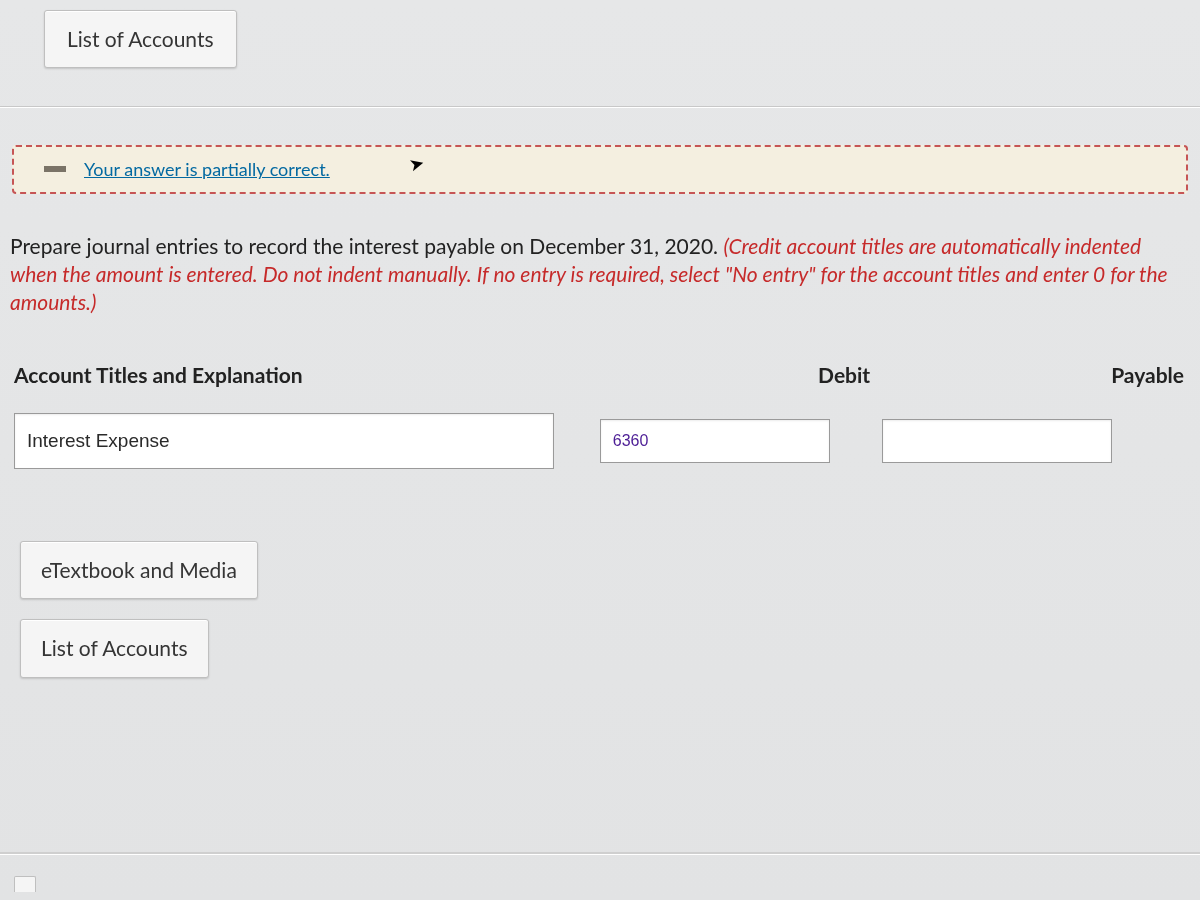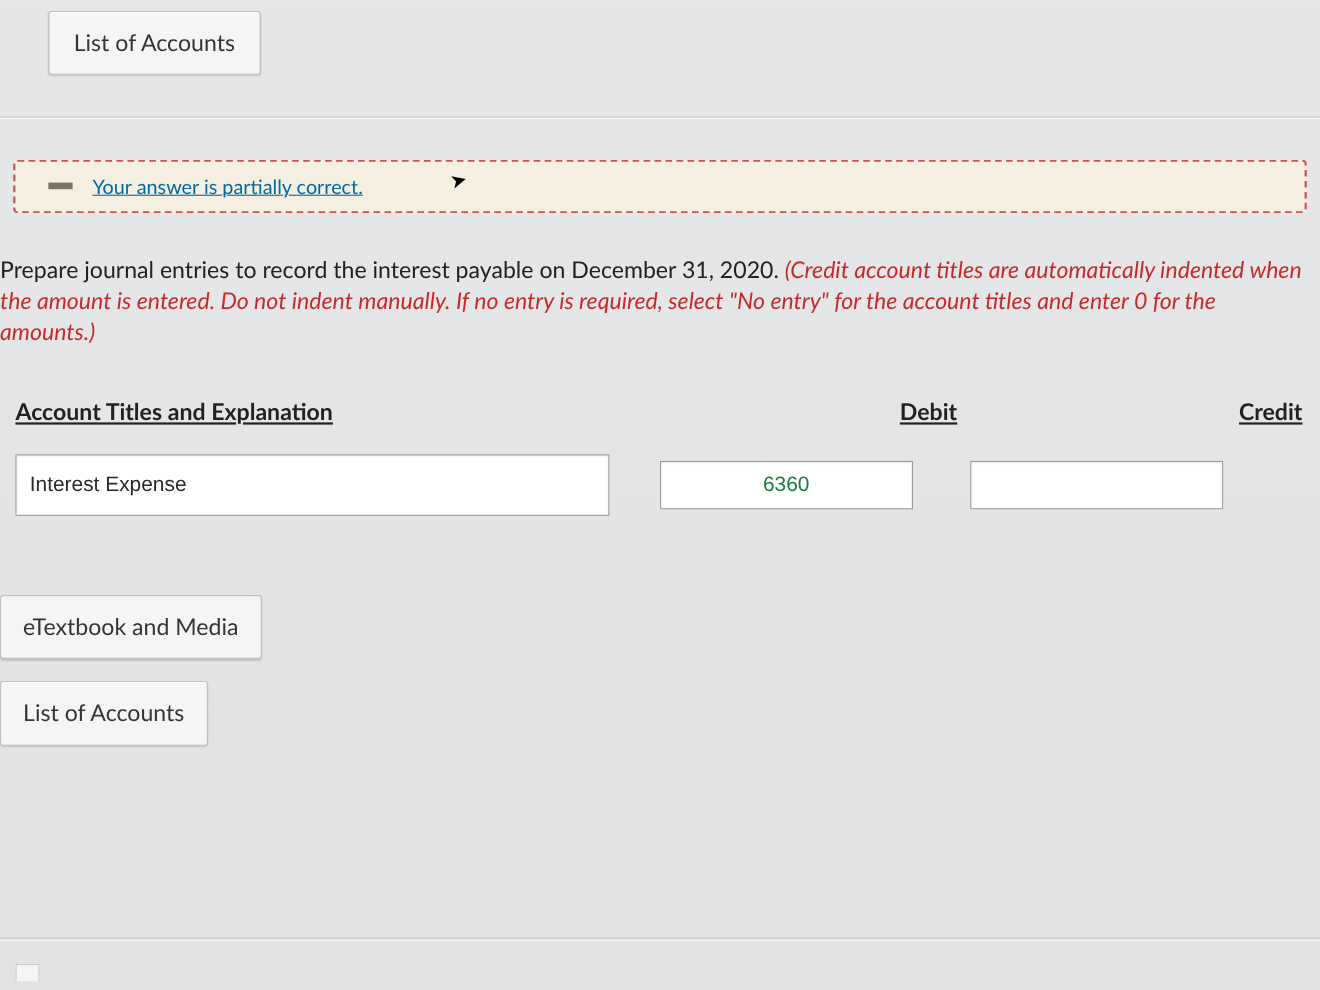--- a/index.html
+++ b/index.html
@@ -55,30 +55,29 @@
     width: 22px; height: 6px; background: #7a7367;
     display: inline-block;
   }
   .feedback-text { font-size: 18px; color: #0369a1; text-decoration: underline; }
   .cursor-icon {
     position: absolute; left: 395px; top: 4px;
     font-size: 18px; color: #000;
     transform: rotate(-15deg);
   }
   .prompt {
-    padding: 38px 14px 10px 0;
+    padding: 38px 14px 10px 10px;
     font-size: 21px;
   }
   .prompt .hint {
     color: #c62a2a;
     font-style: italic;
   }
   .table-wrap {
     padding: 26px 10px 0 8px;
-    text-decoration: underline;
   }
   .jtable {
     width: 100%;
     border-collapse: collapse;
   }
   .jtable th {
     text-align: left;
     font-weight: 700;
     font-size: 21px;
     padding: 8px 6px 18px 6px;
@@ -101,35 +100,35 @@
     box-shadow: inset 0 1px 2px rgba(0,0,0,.08);
   }
   .acct-input.indent { margin-left: 22px; width: 518px;}
 
   .num-input {
     width: 230px;
     height: 44px;
     border: 1px solid #9a9a9a;
     background: #fff;
     padding: 0 12px;
-    font-size: 19px;
-    color: #15803d;
-    text-align: center;
+    font-size: 16px;
+    color: #4c1d95;
+    text-align: left;
     box-shadow: inset 0 1px 2px rgba(0,0,0,.08);
   }
   .num-input.wrong {
     border: 2px solid #c02626;
     box-shadow: 0 0 0 1px #c02626 inset;
   }
   .num-input.blank-ok {
     background: #fff;
   }
 
   .below-buttons {
-    padding: 60px 0 0 0;
+    padding: 60px 0 0 20px;
     display: flex;
     flex-direction: column;
     gap: 20px;
     width: 260px;
   }
   .link-btn {
     display: inline-block;
     background: #f5f5f5;
     border: 1px solid #bfbfbf;
     border-radius: 3px;
@@ -184,21 +183,21 @@
     <table class="jtable">
       <colgroup>
         <col class="col-acct">
           <col class="col-debit">
           <col class="col-credit">
       </colgroup>
       <thead>
         <tr>
           <th>Account Titles and Explanation</th>
           <th class="col-debit">Debit</th>
-          <th class="col-credit">Credit</th>
+          <th class="col-credit">Payable</th>
         </tr>
       </thead>
       <tbody>
         <tr>
           <td>
             <input class="acct-input" value="Interest Expense" style="">
           </td>
           <td>
             <input class="num-input" value="6360" style="">
           </td>

